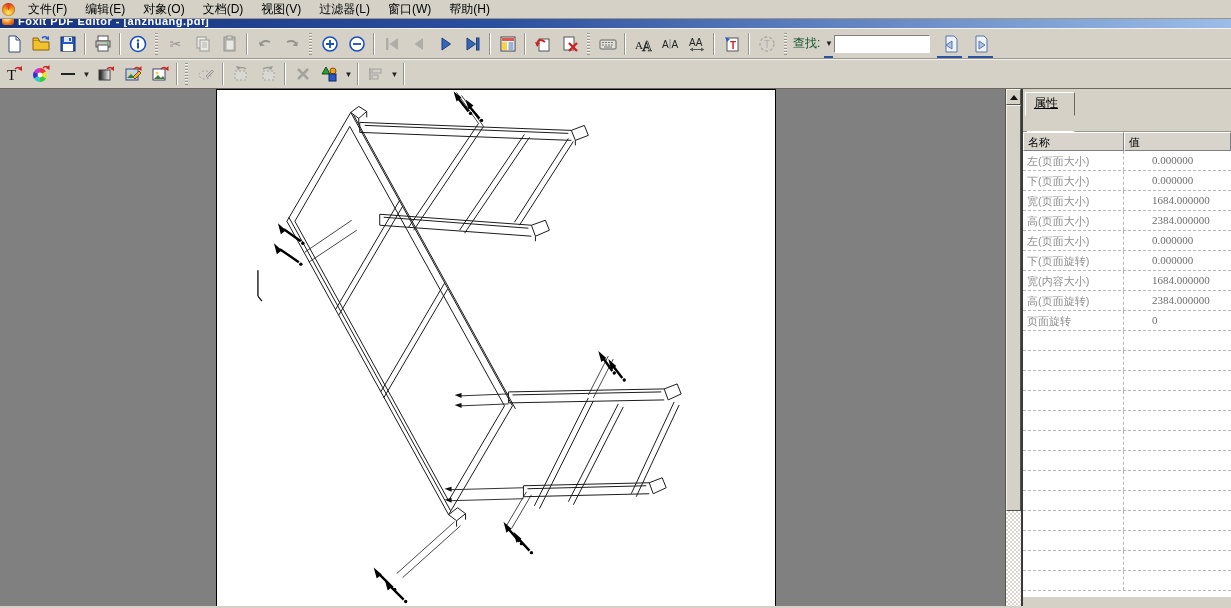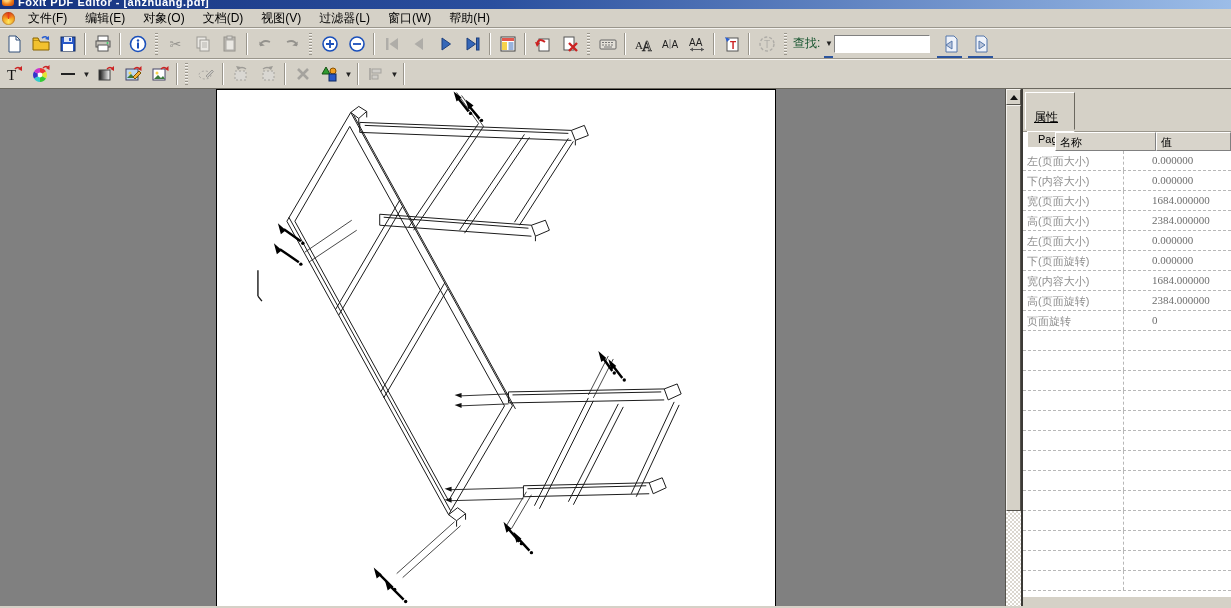--- a/index.html
+++ b/index.html
@@ -45,57 +45,57 @@
      background-image:linear-gradient(45deg,#fff 25%,transparent 25%,transparent 75%,#fff 75%),
                       linear-gradient(45deg,#fff 25%,transparent 25%,transparent 75%,#fff 75%);
      background-size:4px 4px; background-position:0 0,2px 2px; }
   .sbtn { position:absolute; left:0; width:15px; height:16px; background:#d5d1c7; border:1px solid; border-color:#f4f2ee #55534d #55534d #f4f2ee; display:flex; align-items:center; justify-content:center; }
   .sbtn .up { width:0; height:0; border-left:4px solid transparent; border-right:4px solid transparent; border-bottom:5px solid #111; }
   #sthumb { position:absolute; left:0; top:16px; width:15px; height:406px; background:#d5d1c7; border:1px solid; border-color:#f4f2ee #55534d #55534d #f4f2ee; }
 
   
   #panel { width:210px; background:#d5d1c7; border-left:2px solid #3c3a36; font-size:11px; }
   #panel-tabs1 { height:22px; padding-top:3px; }
-  .ptab1 { display:inline-block; margin-left:2px; padding:16px 16px 3px 8px; font-size:12px; background:#d5d1c7;
+  .ptab1 { display:inline-block; margin-left:2px; padding:2px 16px 3px 8px; font-size:12px; background:#d5d1c7;
      border:1px solid; border-color:#fff #6b685f #d5d1c7 #fff;text-decoration:underline; }
   #panel-tabs2 { height:21px; border-bottom:1px solid #9a968c; }
   .ptab2 { display:inline-block; margin-left:4px; margin-top:20px; padding:1px 10px 2px; font-size:11px; background:#d5d1c7;
      border:1px solid; border-color:#fff #6b685f #d5d1c7 #fff; border-bottom:none; }
   #ptable { background:#fff; height:465px; overflow:hidden; }
-  #phead { display:flex; height:19px;padding-left:32px; }
+  #phead { display:flex; height:19px; }
   .phcell { background:#d8d4cb; border:1px solid; border-color:#fff #808080 #808080 #fff; padding:2px 4px; color:#000; }
   .phcell.c1 { width:101px; } .phcell.c2 { flex:1; }
   .prow { display:flex; height:20px; border-bottom:1px dashed #b8b8b8;gap:24px; }
   .pname { width:101px; padding:3px 4px 0; color:#8f8f8f; border-right:1px dashed #b8b8b8; white-space:nowrap; overflow:hidden; }
   .pval { flex:1; padding:3px 4px 0; color:#6e6e6e; white-space:nowrap; overflow:hidden;font-family:Liberation Serif, serif; }
 
   svg { display:block; }
 </style>
 </head>
 <body>
 
 <div id="window">
-
-  <div id="titlebar">
-    <span class="tappicon"></span>
-    <span class="ttext">Foxit PDF Editor - [anzhuang.pdf]</span>
-  </div>
 
   <div id="menubar">
     <span class="docicon"></span>
     <span style="display:flex;">
         <span class="menu-item">文件(F)</span>
         <span class="menu-item">编辑(E)</span>
         <span class="menu-item">对象(O)</span>
         <span class="menu-item">文档(D)</span>
         <span class="menu-item">视图(V)</span>
         <span class="menu-item">过滤器(L)</span>
         <span class="menu-item">窗口(W)</span>
         <span class="menu-item">帮助(H)</span>
       </span>
+  </div>
+
+  <div id="titlebar">
+    <span class="tappicon"></span>
+    <span class="ttext">Foxit PDF Editor - [anzhuang.pdf]</span>
   </div>
 
   <div id="toolbar1" class="toolbar">
     <div class="tbtn">
       <svg class="i" viewBox="0 0 18 18">
           <path d="M4 1h7l4 4v12H4z" fill="#fff" stroke="#33507a"></path>
           <path d="M11 1v4h4" fill="none" stroke="#33507a"></path>
         </svg>
       </div>
     <div class="tbtn">
@@ -481,21 +481,21 @@
         <div id="phead">
           <div class="phcell c1">名称</div>
           <div class="phcell c2">值</div>
         </div>
         <div id="prows">
             <div class="prow">
               <div class="pname">左(页面大小)</div>
               <div class="pval">0.000000</div>
             </div>
             <div class="prow">
-              <div class="pname">下(内容大小)</div>
+              <div class="pname">下(页面大小)</div>
               <div class="pval">0.000000</div>
             </div>
             <div class="prow">
               <div class="pname">宽(页面大小)</div>
               <div class="pval">1684.000000</div>
             </div>
             <div class="prow">
               <div class="pname">高(页面大小)</div>
               <div class="pval">2384.000000</div>
             </div>

